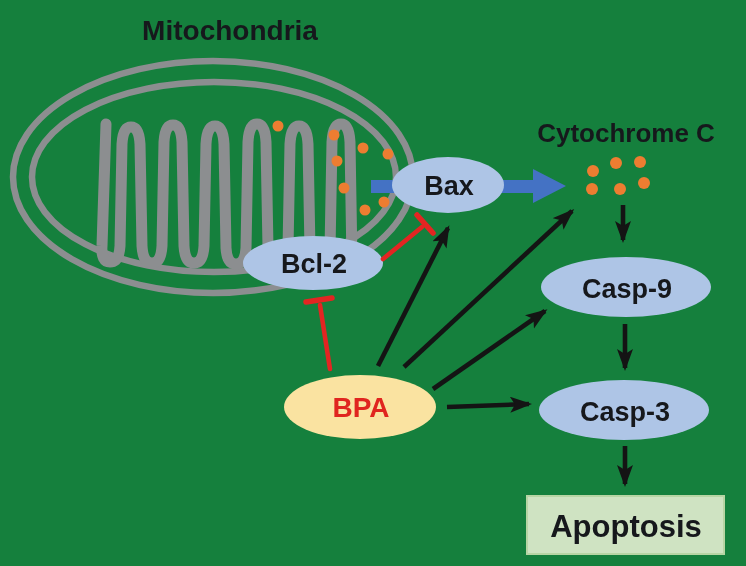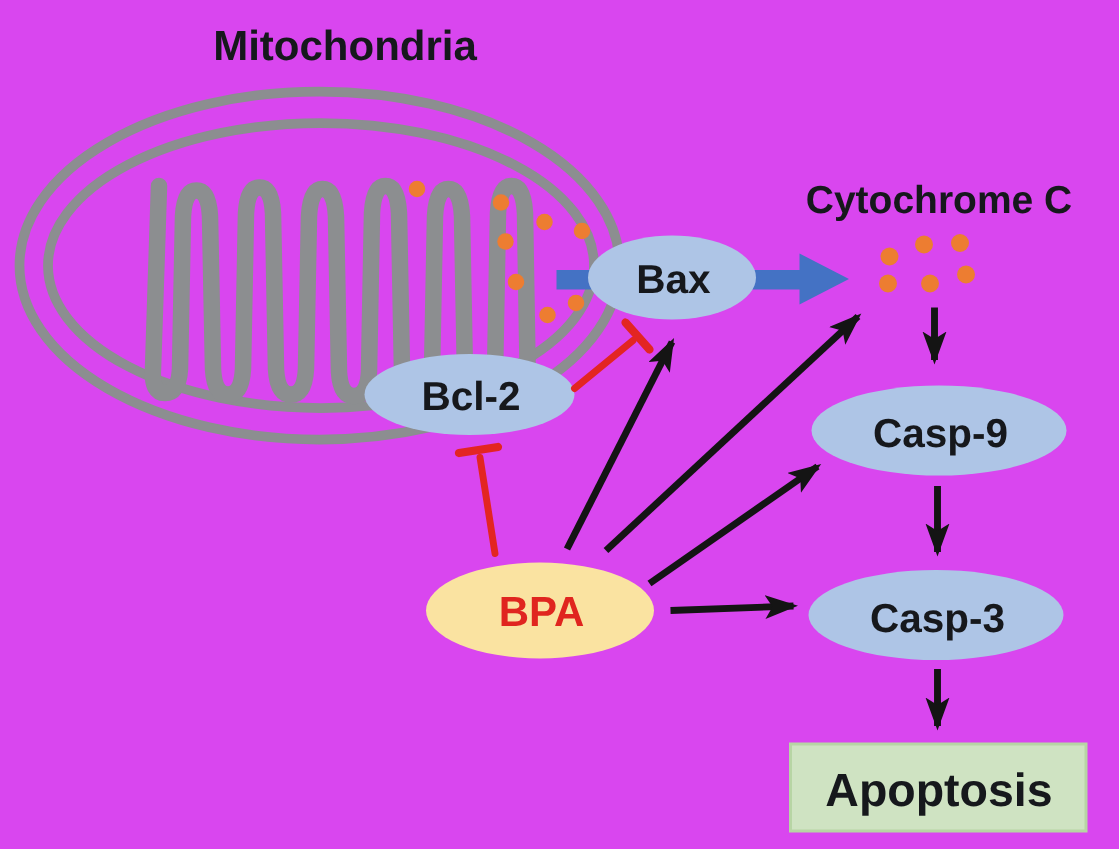--- a/index.html
+++ b/index.html
@@ -1,16 +1,16 @@
 <!DOCTYPE html>
 <html><head>
 <meta charset="utf-8">
 <style>
   html,body{margin:0;padding:0;background:#ffffff;}
-  .canvas{width:746px;height:566px;position:relative;background:#d946ef;overflow:hidden;}
+  .canvas{width:746px;height:566px;position:relative;background:#15803d;overflow:hidden;}
   svg{display:block;}
   text{font-family:"Liberation Sans","DejaVu Sans",sans-serif;font-weight:700;text-anchor:middle;}
 </style>
 </head>
 <body>
 
 <div class="canvas">
 <svg width="746" height="566" viewBox="0 0 746 566" xmlns="http://www.w3.org/2000/svg">
   <defs>
     <marker id="ah" markerUnits="userSpaceOnUse" markerWidth="23" markerHeight="17" refX="19" refY="8" orient="auto">

